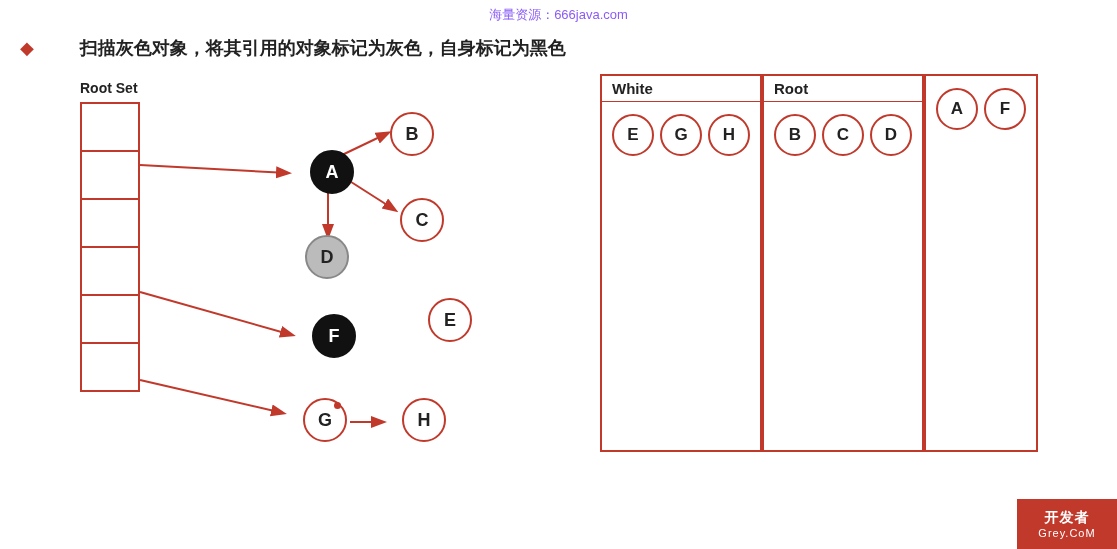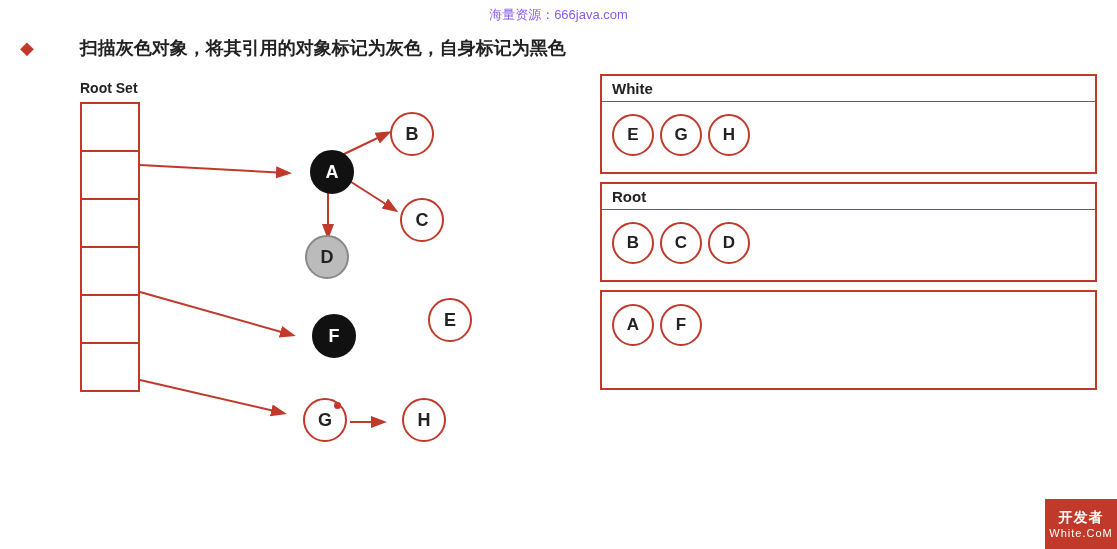--- a/index.html
+++ b/index.html
@@ -118,21 +118,21 @@
       top: 0;
       width: 560px;
       height: 390px;
       pointer-events: none;
     }
 
     
     .categories-section {
       flex: 1;
       display: flex;
-      flex-direction: column;
+      flex-direction: row;
       gap: 0px;
       padding-top: 4px;
     }
 
     .category-box {
       border: 2px solid #c0392b;
       margin-bottom: 8px;
       min-height: 100px;
     }
 
@@ -165,21 +165,21 @@
       font-weight: bold;
       background: #fff;
       color: #222;
     }
 
     
     .watermark {
       position: absolute;
       right: 0;
       bottom: 0;
-      width: 72px;
+      width: 100px;
       height: 50px;
       background: #c0392b;
       display: flex;
       align-items: center;
       justify-content: center;
       flex-direction: column;
     }
     .watermark-text1 {
       color: #fff;
       font-size: 14px;
@@ -299,14 +299,14 @@
         <div class="cat-node">F</div>
       </div>
     </div>
 
   </div>
 
 </div>
 
 <div class="watermark">
   <span class="watermark-text1">开发者</span>
-  <span class="watermark-text2">White.CoM</span>
+  <span class="watermark-text2">Grey.CoM</span>
 </div>
 
 </body></html>

